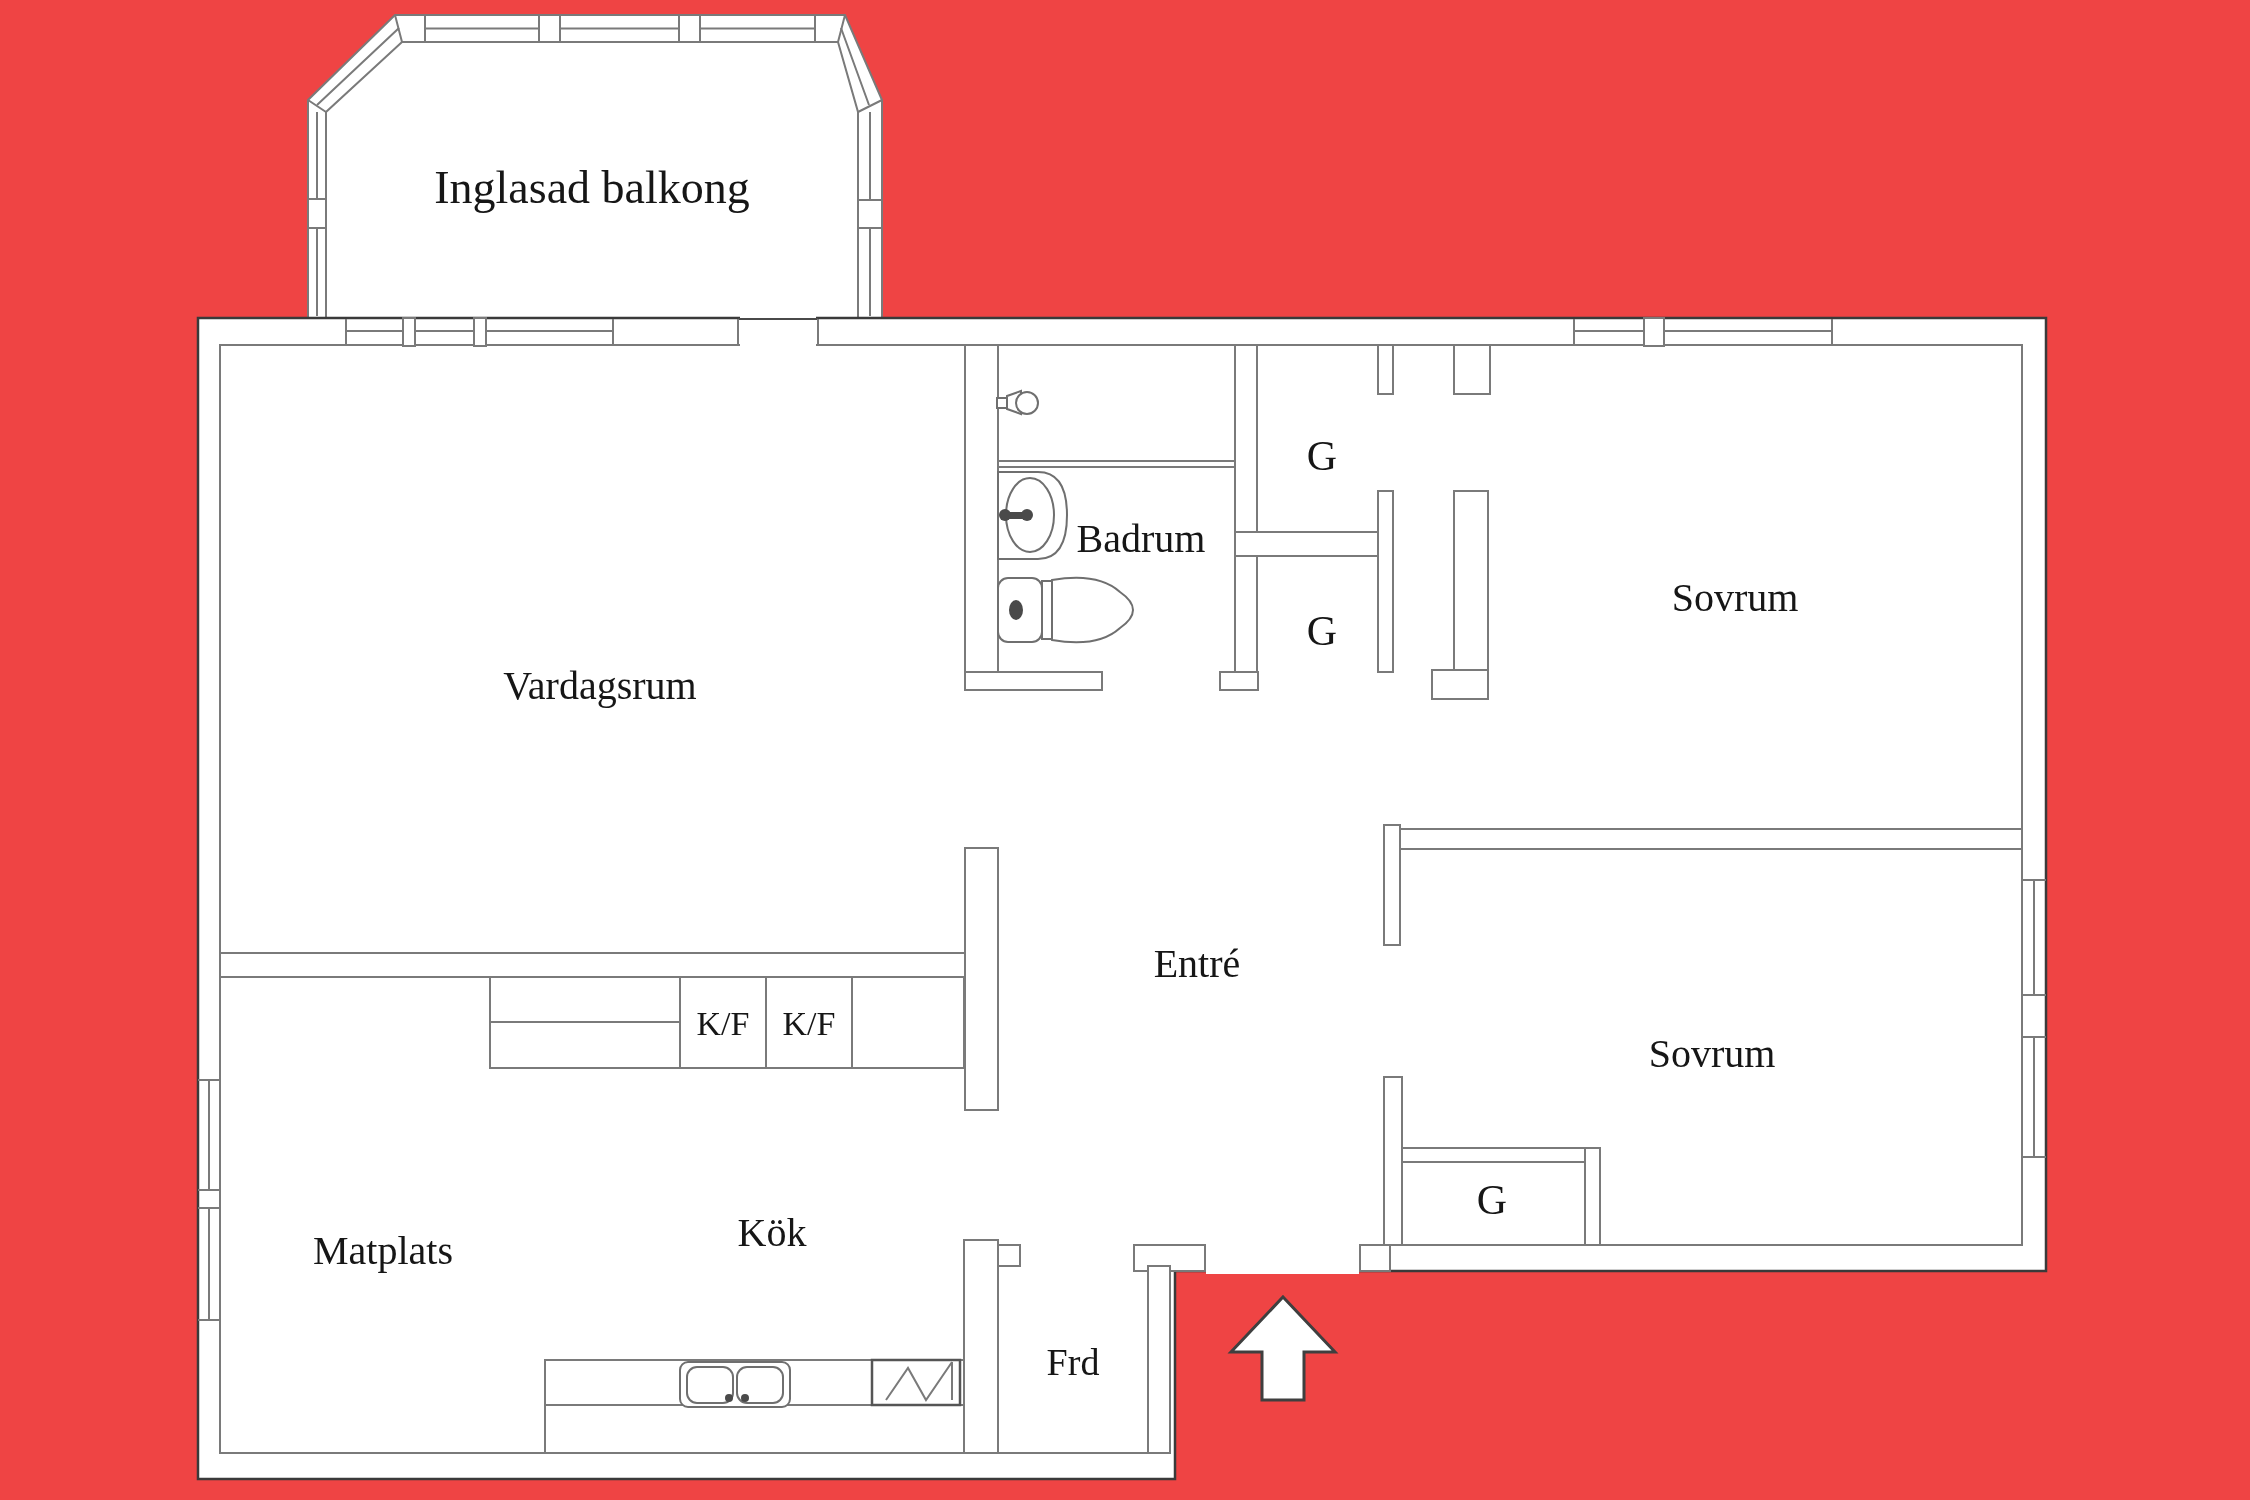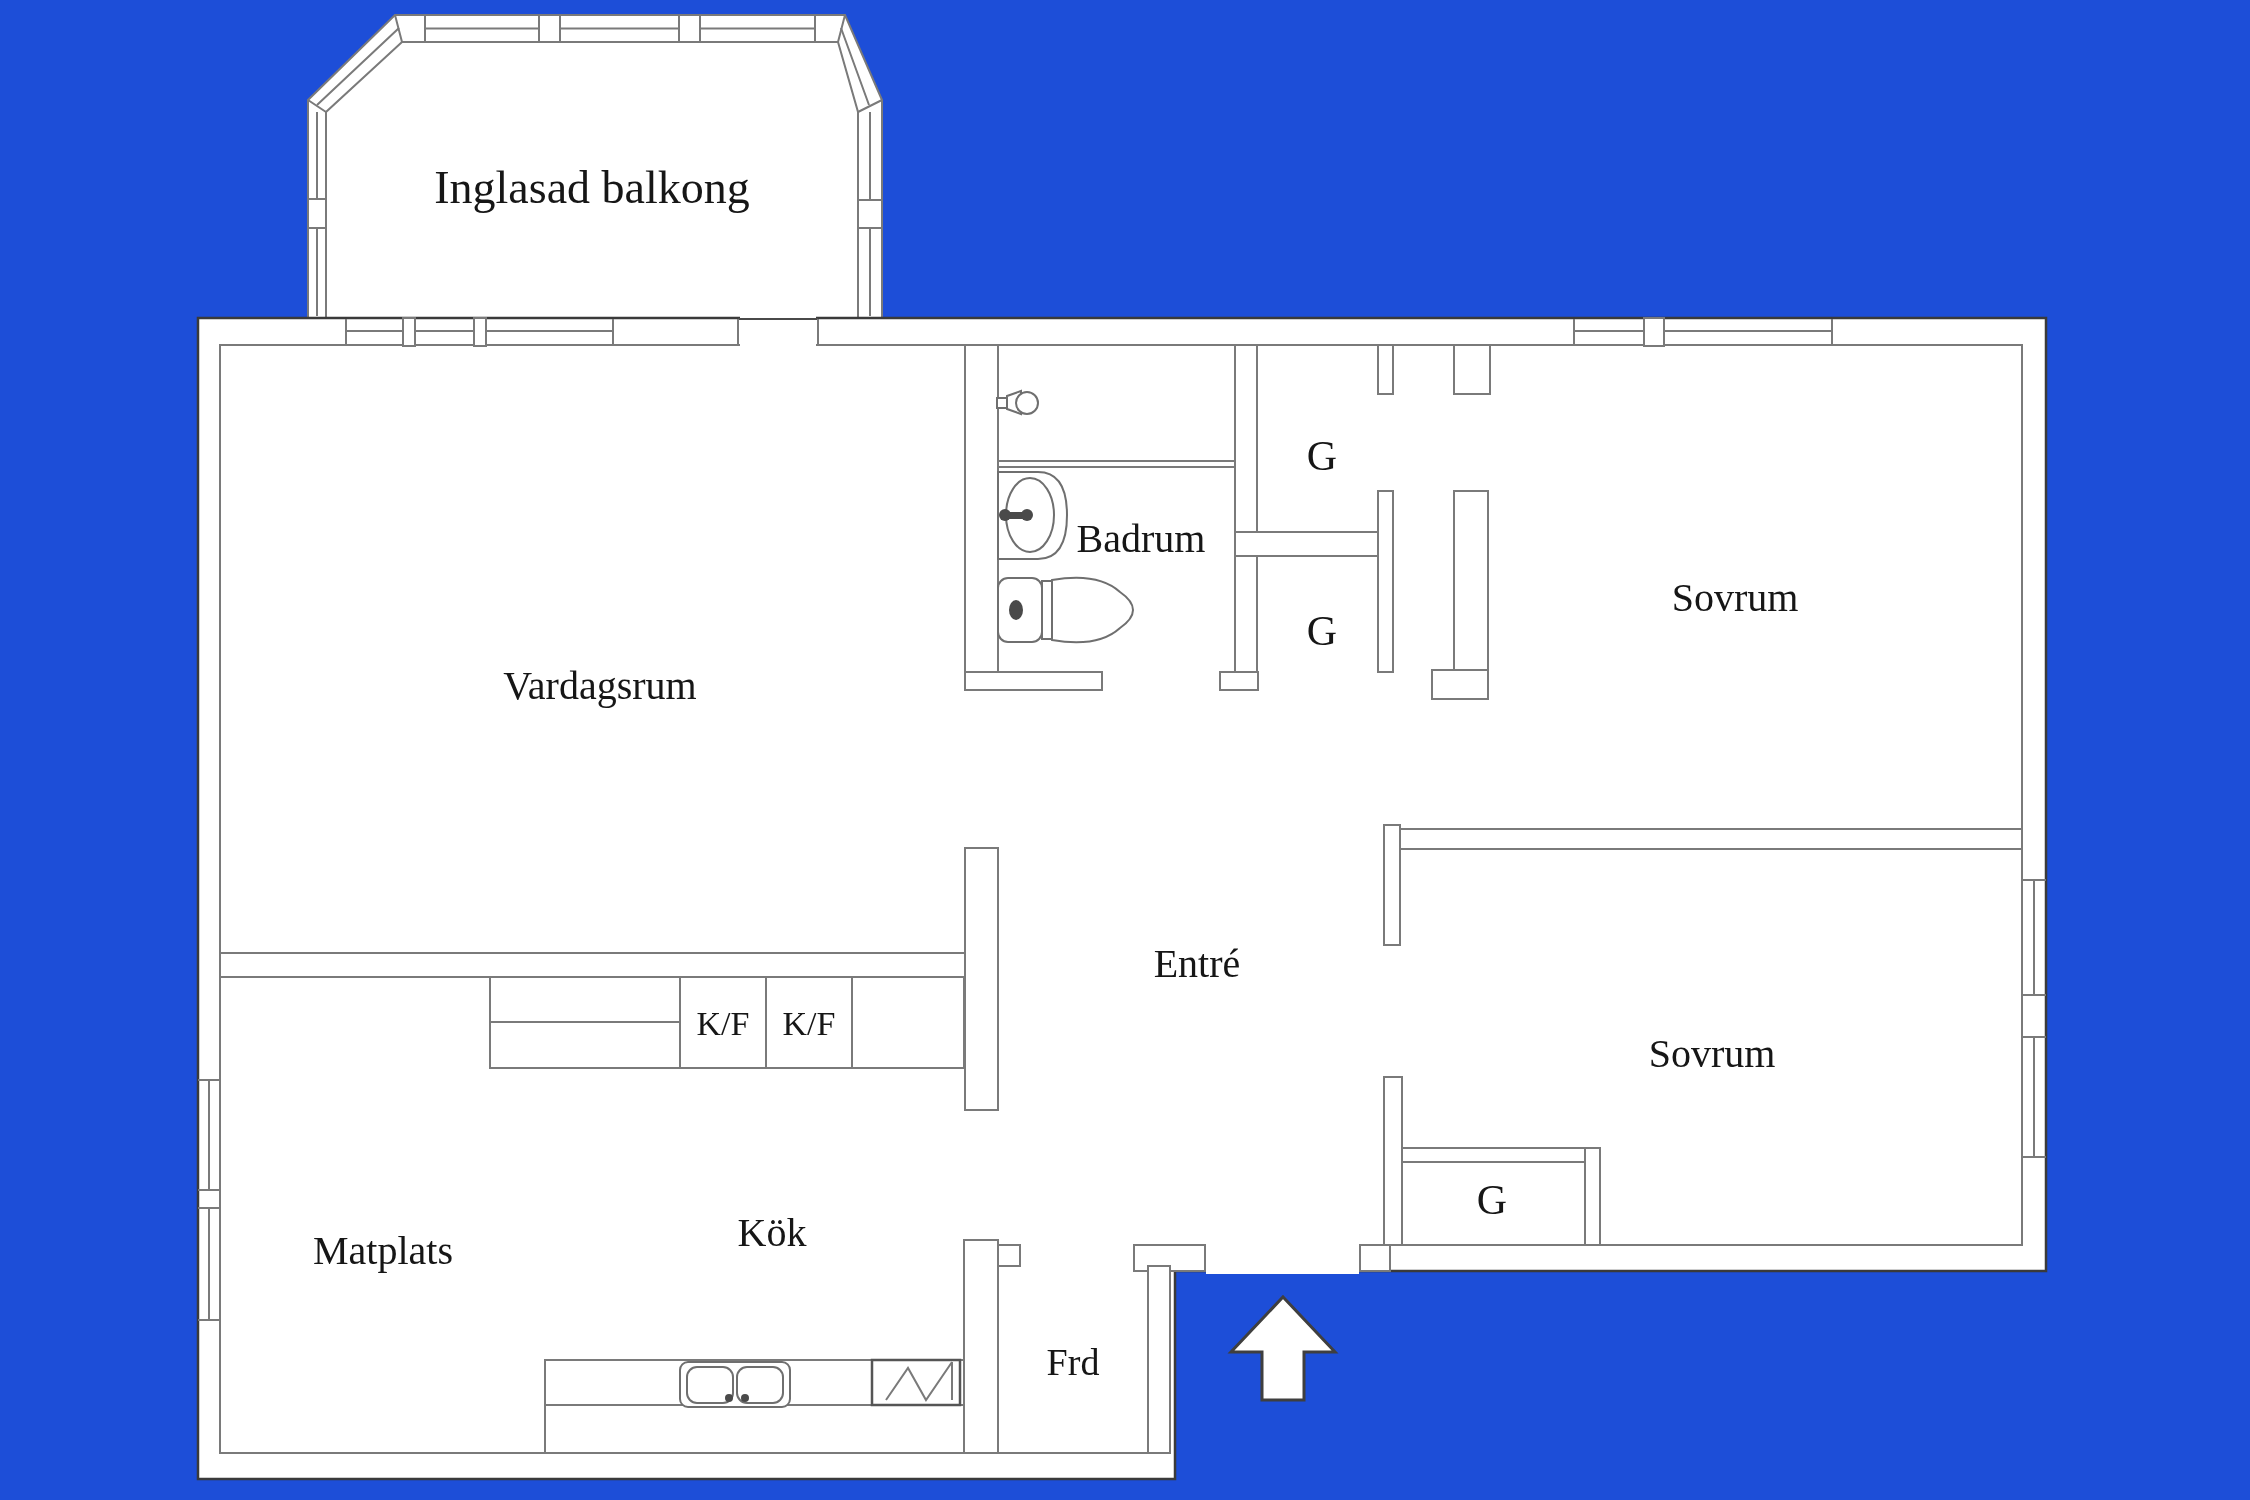--- a/index.html
+++ b/index.html
@@ -1,16 +1,16 @@
 <!DOCTYPE html>
 <html><head>
 <meta charset="utf-8">
 <style>
   html,body{margin:0;padding:0;background:#ffffff;}
-  .canvas{position:relative;width:2250px;height:1500px;background:#1d4ed8;overflow:hidden;}
+  .canvas{position:relative;width:2250px;height:1500px;background:#ef4444;overflow:hidden;}
   svg{display:block;}
   .lbl{font-family:"Liberation Serif","DejaVu Serif",serif;fill:#161616;}
   .lbl-lg{font-size:46px;}
   .lbl-md{font-size:40px;}
   .lbl-sm{font-size:38px;}
   .lbl-g{font-size:42px;}
   .lbl-xs{font-size:34px;}
   .wall{fill:#ffffff;stroke:#7a7a7a;stroke-width:2;}
   .outer{fill:#ffffff;stroke:#3a3a3a;stroke-width:2.5;}
   .inner{fill:#ffffff;stroke:#7a7a7a;stroke-width:2;}

